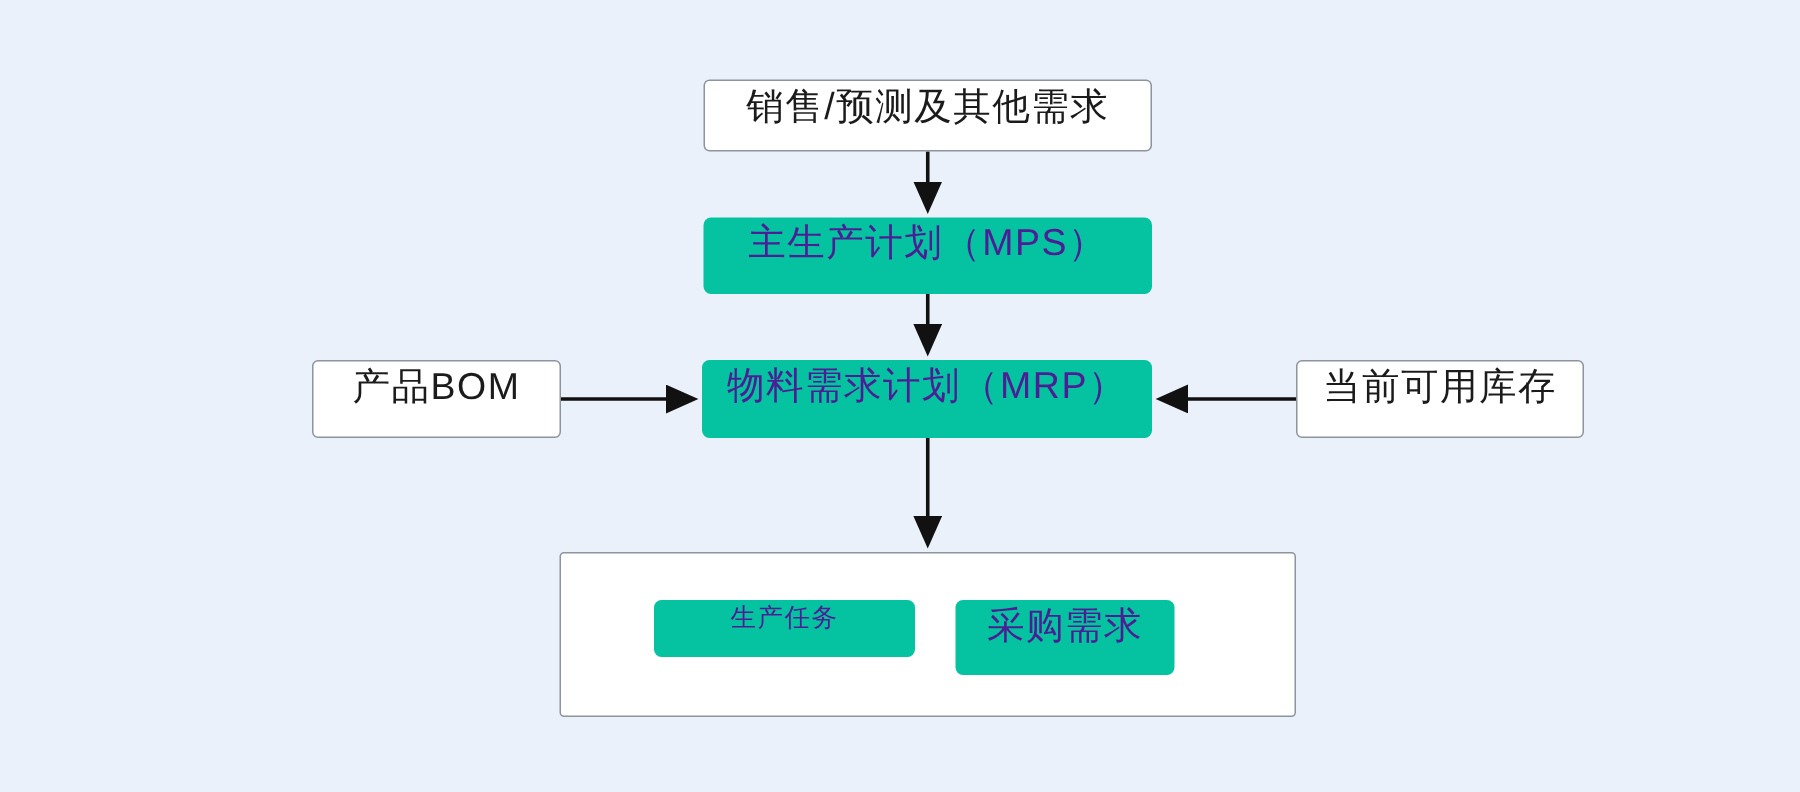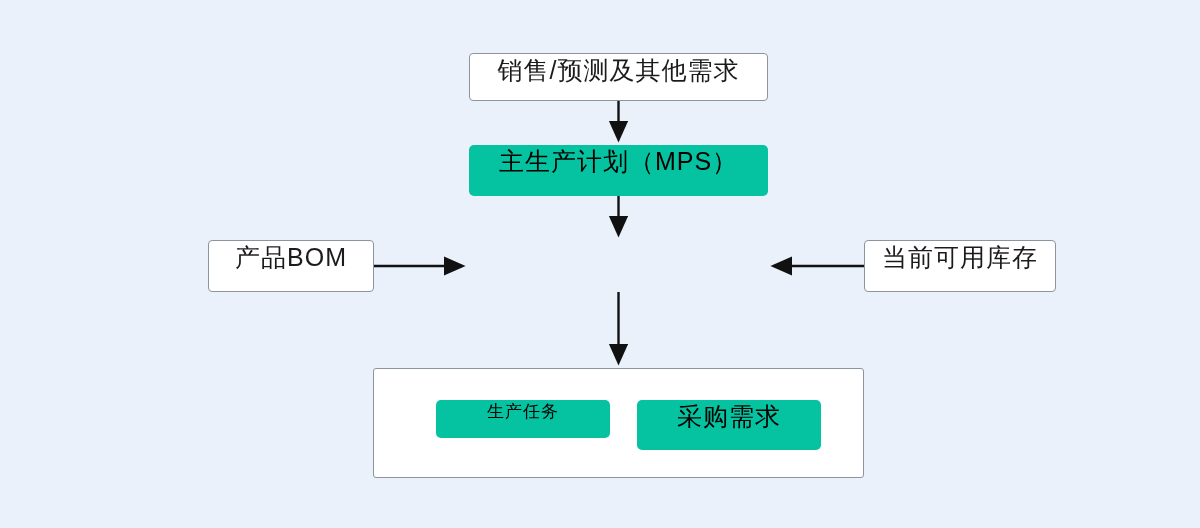--- a/index.html
+++ b/index.html
@@ -34,21 +34,21 @@
   .node-white {
     background: #ffffff;
     border: 1.5px solid #8c949e;
     border-radius: 4px;
     color: #1b1b1b;
   }
 
   .node-green {
     background: #05c3a0;
     border-radius: 5px;
-    color: #000000;
+    color: #4c1d95;
   }
 
   
   #node-demand {
     left: 469px;
     top: 53px;
     width: 299px;
     height: 48px;
     font-size: 25px;
   }
@@ -102,21 +102,21 @@
     left: 436px;
     top: 400px;
     width: 174px;
     height: 38px;
     font-size: 17px;
   }
 
   #node-purchase {
     left: 637px;
     top: 400px;
-    width: 184px;
+    width: 146px;
     height: 50px;
     font-size: 25px;
   }
 
   
   #arrow-layer {
     position: absolute;
     left: 0;
     top: 0;
     width: 1200px;
@@ -148,20 +148,23 @@
   </svg>
 
   <div id="node-demand" class="node node-white">
     <span>销售/预测及其他需求</span>
   </div>
 
   <div id="node-mps" class="node node-green">
     <span>主生产计划（MPS）</span>
   </div>
 
+  <div id="node-mrp" class="node node-green">
+    <span>物料需求计划（MRP）</span>
+  </div>
 
   <div id="node-inventory" class="node node-white">
     <span>当前可用库存</span>
   </div>
 
   <div id="node-bom" class="node node-white">
     <span>产品BOM</span>
   </div>
 
   <div id="output-container"></div>

